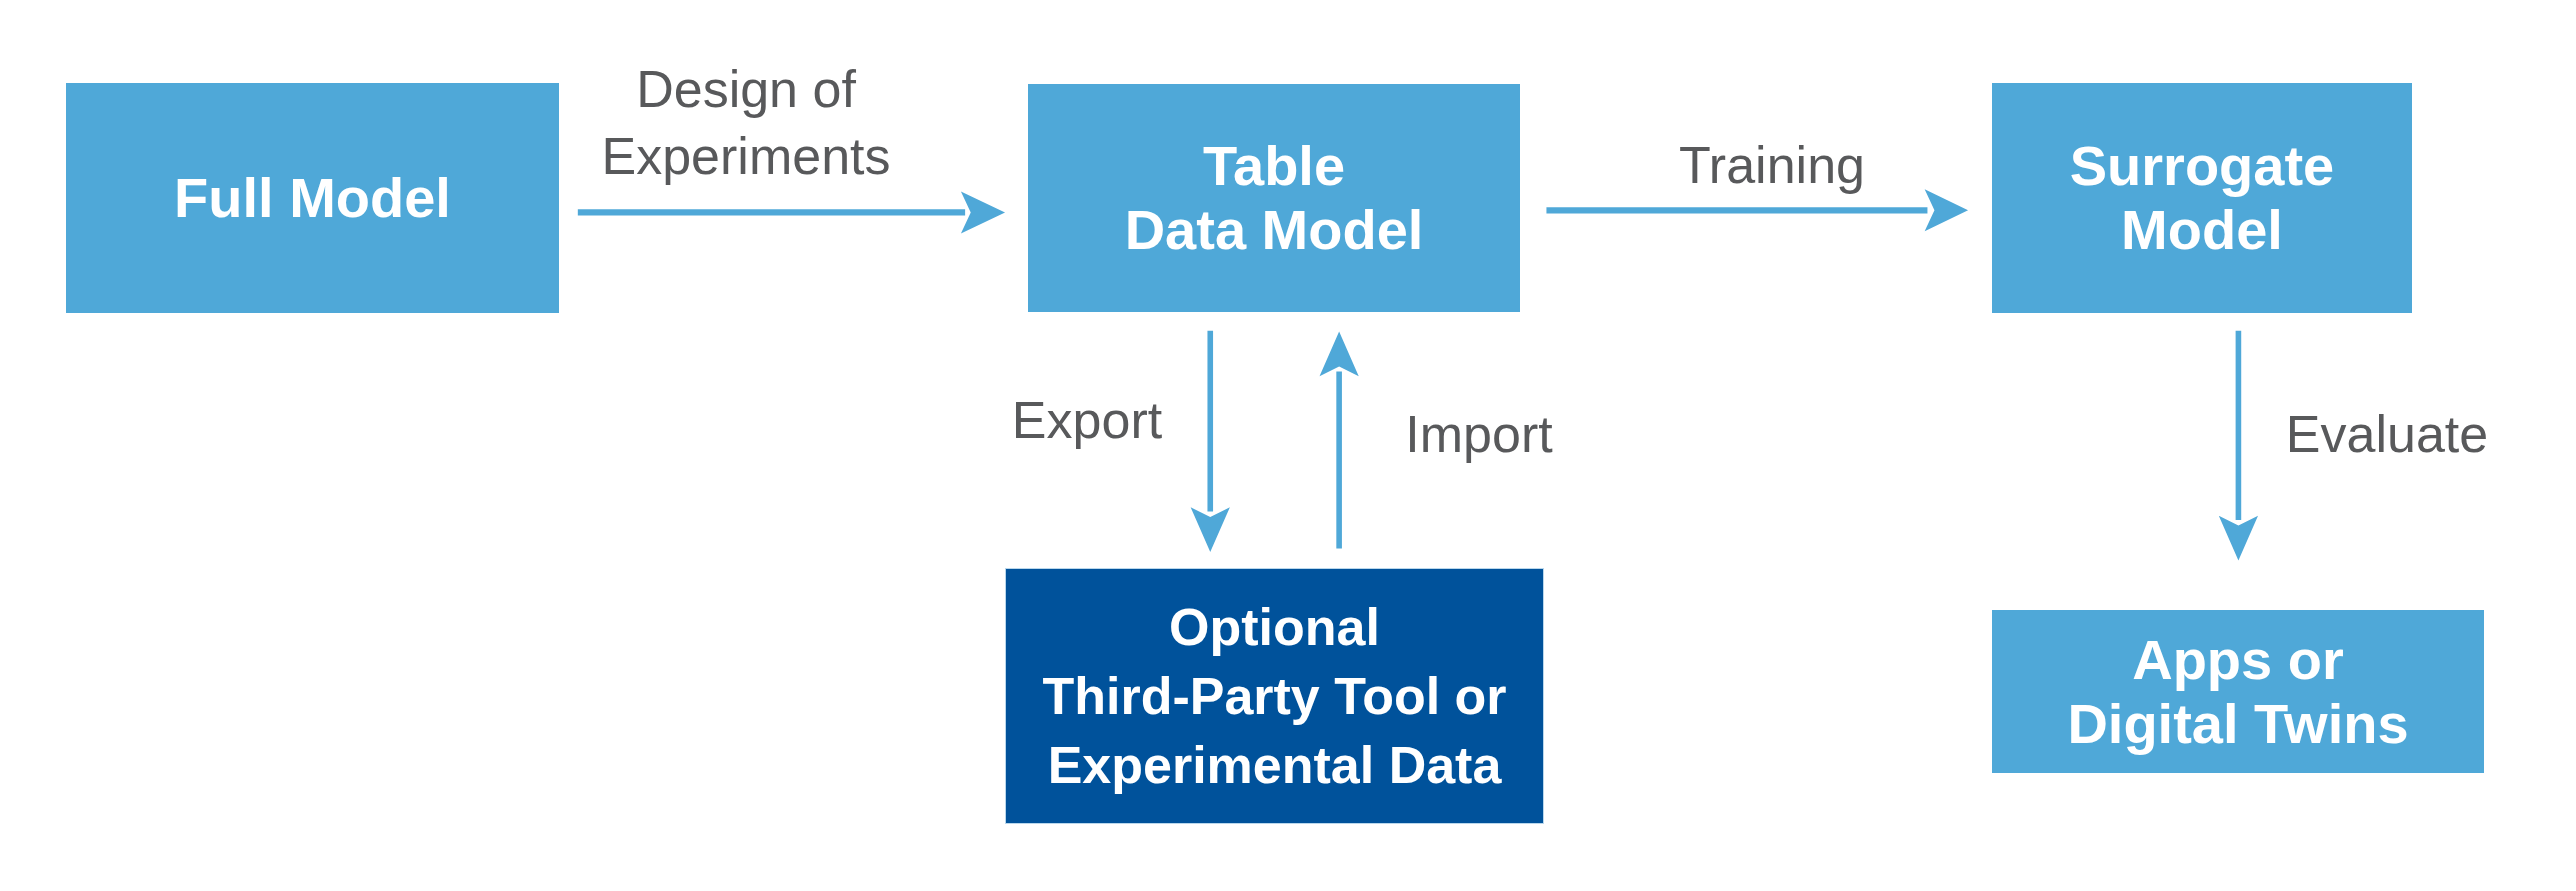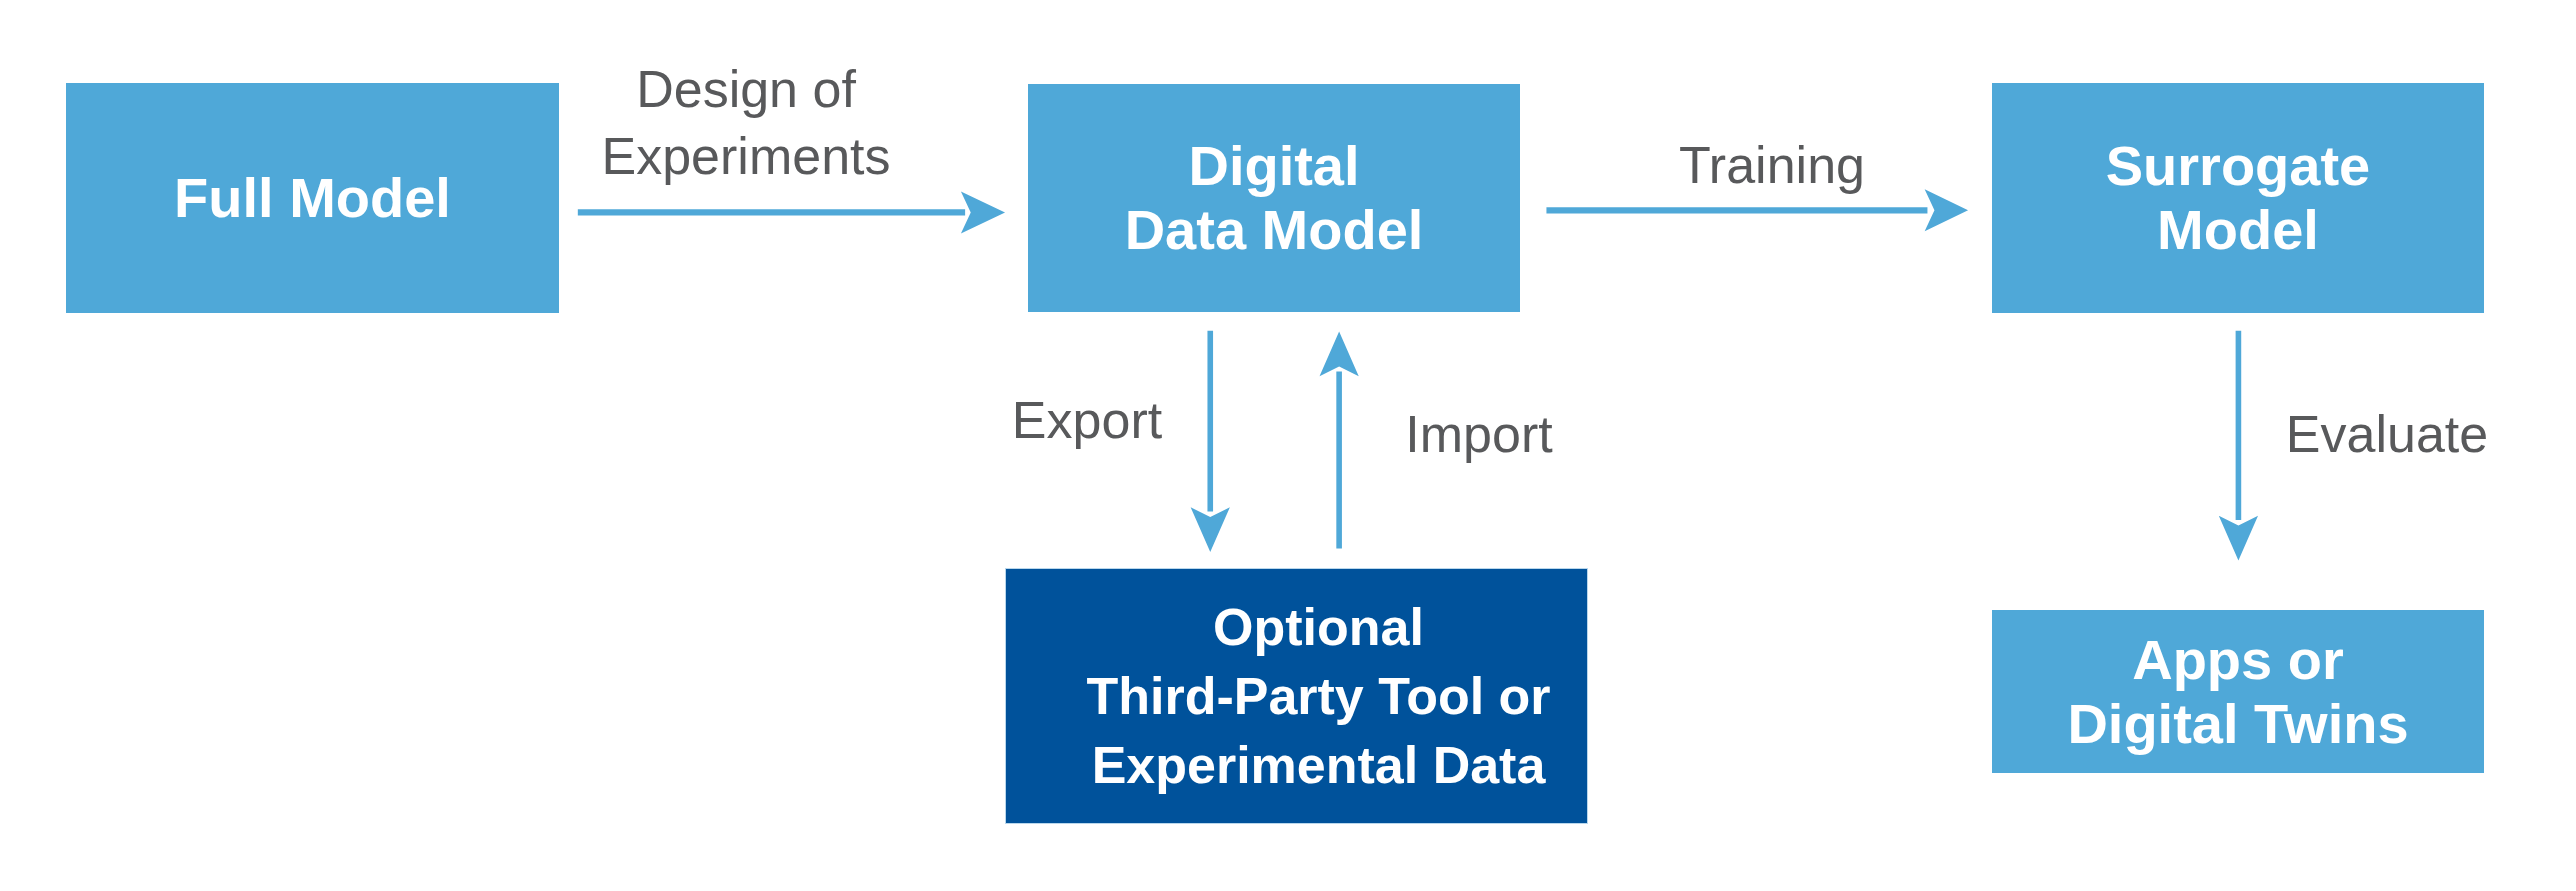--- a/index.html
+++ b/index.html
@@ -86,30 +86,30 @@
       <line x1="3196" y1="472" x2="3196" y2="742" style="stroke: var(--arrow, #4FA8D8); stroke-width: 8;"></line>
       <polygon points="3168,736 3196,800 3224,736 3196,750" style="fill: var(--arrow, #4FA8D8);"></polygon>
     </g>
   </svg>
 
   <div class="node node--light" style="left:66px; top:83px; width:493px; height:230px;">
     <span class="node-line">Full Model</span>
   </div>
 
   <div class="node node--light" style="left:1028px; top:84px; width:492px; height:228px;">
-    <span class="node-line">Digital</span>
+    <span class="node-line">Table</span>
     <span class="node-line">Data Model</span>
   </div>
 
-  <div class="node node--light" style="left:1992px; top:83px; width:492px; height:230px;">
+  <div class="node node--light" style="left:1992px; top:83px; width:420px; height:230px;">
     <span class="node-line">Surrogate</span>
     <span class="node-line">Model</span>
   </div>
 
-  <div class="node node--dark" style="left:1006px; top:569px; width:537px; height:254px;padding-left:44px;">
+  <div class="node node--dark" style="left:1006px; top:569px; width:537px; height:254px;">
     <span class="node-line">Optional</span>
     <span class="node-line">Third-Party Tool or</span>
     <span class="node-line">Experimental Data</span>
   </div>
 
   <div class="node node--light" style="left:1992px; top:610px; width:492px; height:163px;">
     <span class="node-line">Apps or</span>
     <span class="node-line">Digital Twins</span>
   </div>
 

